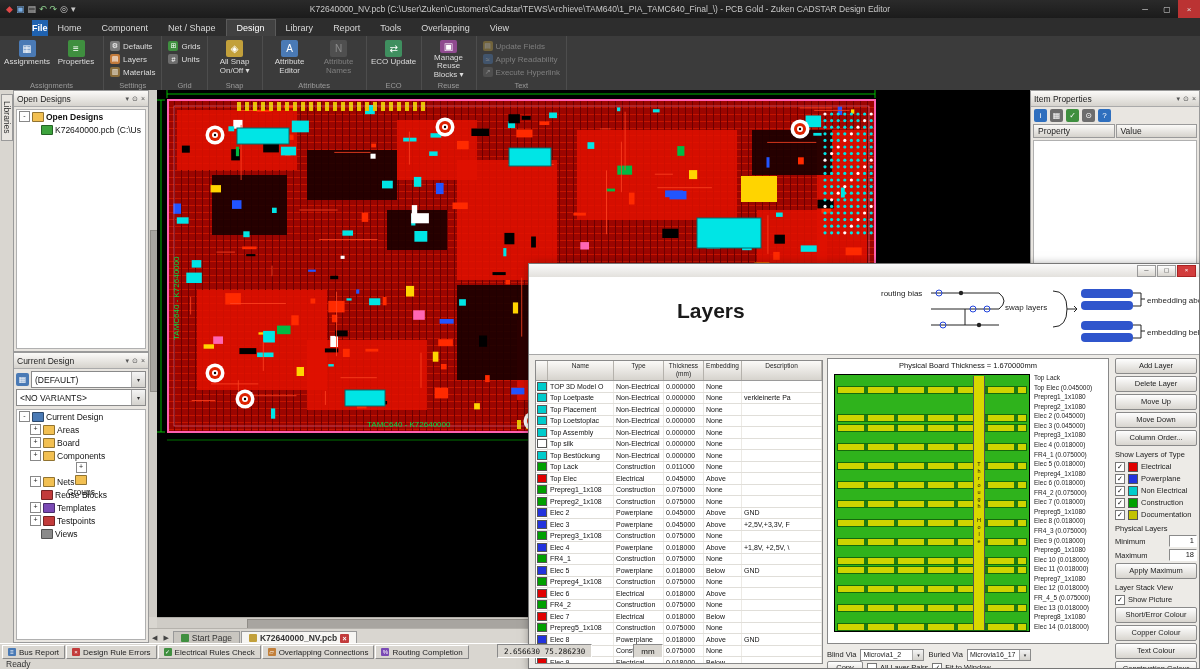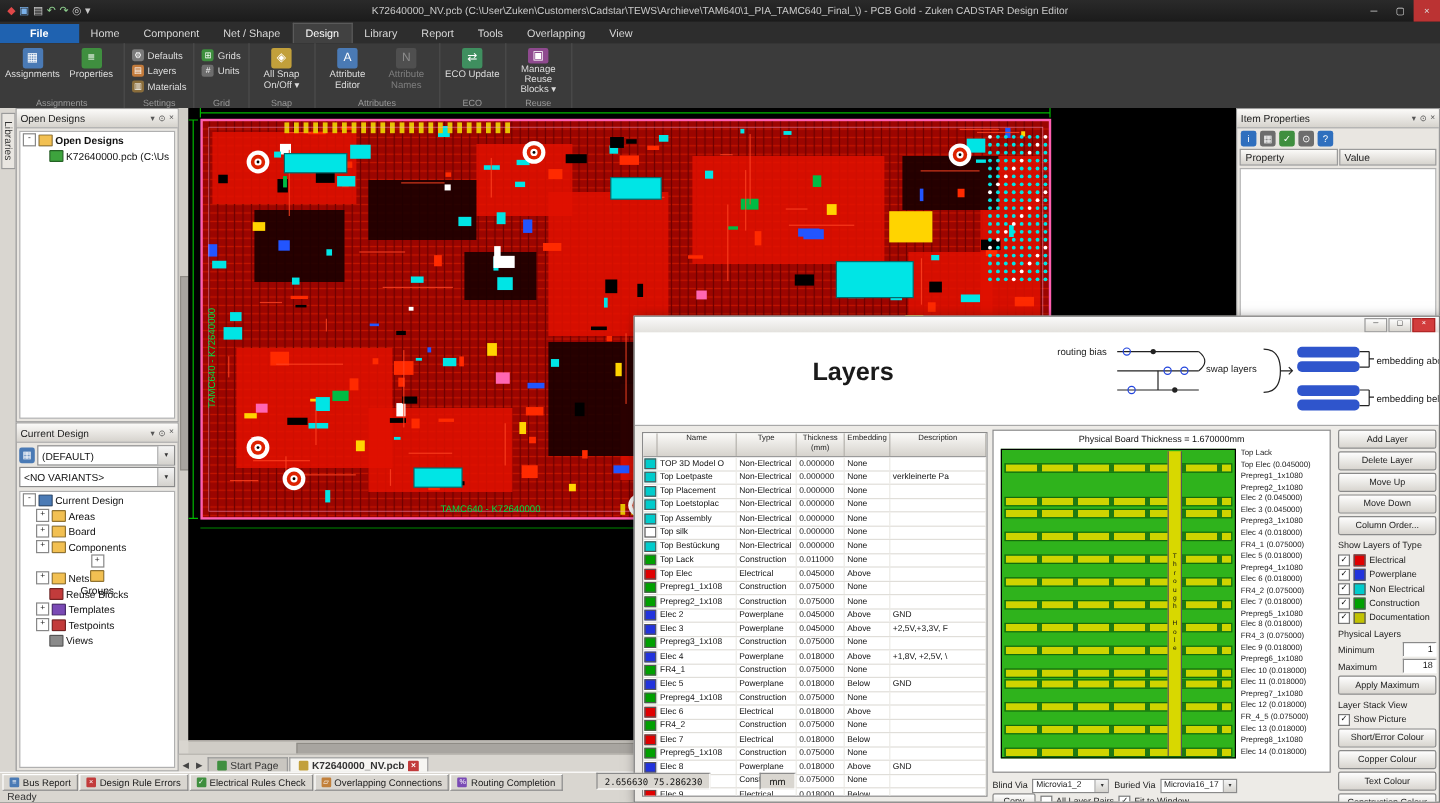--- a/index.html
+++ b/index.html
@@ -11,21 +11,21 @@
   .qat{display:flex;align-items:center;gap:3px;padding:0 6px;}
   .qicon{font-size:9px;line-height:12px;cursor:default;}
   .win-title{position:absolute;left:0;right:0;text-align:center;font-size:8.5px;color:#c9c9c9;pointer-events:none;
     white-space:nowrap;overflow:hidden;}
   .winbtns{margin-left:auto;display:flex;height:100%;z-index:2;}
   .winbtn{width:22px;height:100%;display:flex;align-items:center;justify-content:center;font-size:8px;color:#ddd;}
   .winbtn.close{background:#b33;}
   
   .ribbon-tabs{position:absolute;left:0;top:18px;width:1200px;height:18px;background:#2d2d2d;display:flex;align-items:flex-end;}
   .rtab{font-size:9px;color:#d8d8d8;padding:3px 10px 3px;white-space:nowrap;}
-  .rtab.file{background:#1f62b0;color:#fff;font-weight:bold;padding:3px 25px;}
+  .rtab.file{background:#1f62b0;color:#fff;font-weight:bold;padding:3px 0;margin-left:32px;}
   .rtab.active{background:#414141;border:1px solid #5a5a5a;border-bottom:none;color:#fff;}
   
   .ribbon-body{position:absolute;left:0;top:36px;width:1200px;height:54px;background:#3b3b3b;border-bottom:1px solid #191919;
     display:flex;align-items:stretch;}
   .rgroup{position:relative;border-right:1px solid #4d4d4d;padding:2px 4px 11px;}
   .rg-body{display:flex;gap:3px;height:100%;}
   .rg-label{position:absolute;left:0;right:0;bottom:0;text-align:center;font-size:7.5px;color:#9a9a9a;}
   .rbtn-large{width:46px;display:flex;flex-direction:column;align-items:center;text-align:center;color:#ddd;}
   .rbtn-large .rbl{font-size:8px;line-height:8.5px;margin-top:1px;}
   .icon-lg{width:17px;height:17px;border-radius:2px;display:flex;align-items:center;justify-content:center;
@@ -273,20 +273,39 @@
         <div class="rg-label">ECO</div>
       </div>
       <div class="rgroup">
         <div class="rg-body">
           <div class="rbtn-large">
             <div class="icon-lg" style="background: rgb(143, 74, 143);">▣</div>
             <div class="rbl">Manage Reuse Blocks ▾</div>
           </div>
         </div>
         <div class="rg-label">Reuse</div>
+      </div>
+      <div class="rgroup">
+        <div class="rg-body">
+          <div class="smallcol">
+            <div class="rbtn-small disabled">
+              <span class="icon-sm" style="background: rgb(194, 160, 59);">▤</span>
+              <span>Update Fields</span>
+            </div>
+            <div class="rbtn-small disabled">
+              <span class="icon-sm" style="background: rgb(74, 122, 181);">≈</span>
+              <span>Apply Readability</span>
+            </div>
+            <div class="rbtn-small disabled">
+              <span class="icon-sm" style="background: rgb(109, 109, 109);">↗</span>
+              <span>Execute Hyperlink</span>
+            </div>
+          </div>
+        </div>
+        <div class="rg-label">Text</div>
       </div>
     </div>
 
   <div class="main">
 
     <div class="left-strip">
       <div class="vtab">Libraries</div>
     </div>
 
     <div class="left-col">

